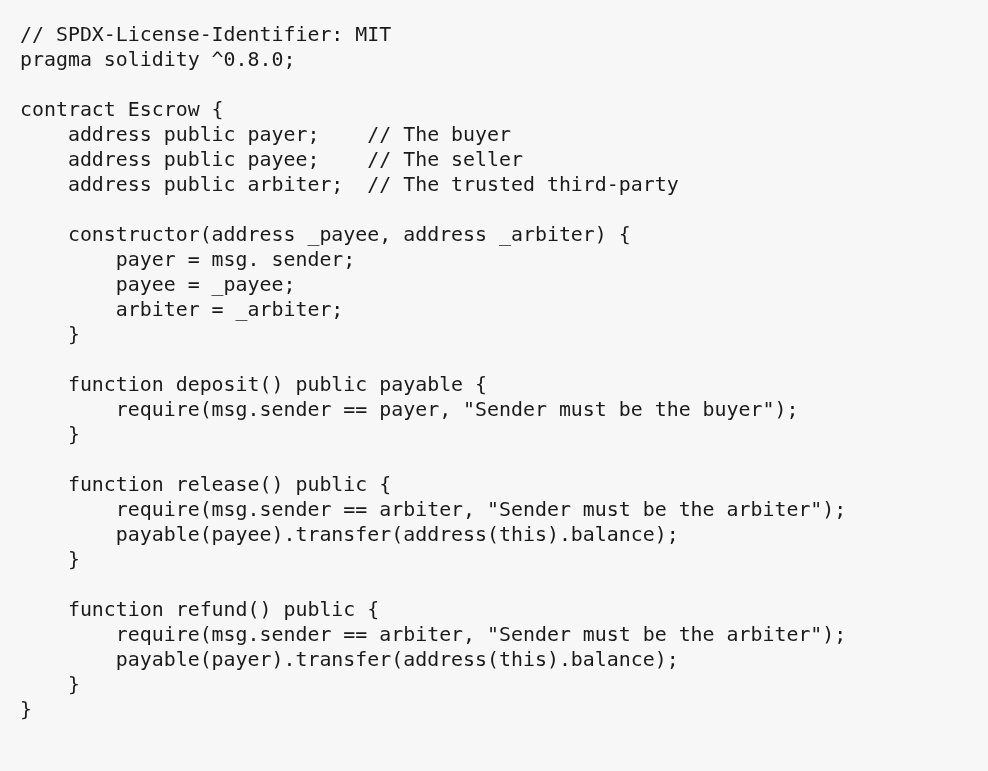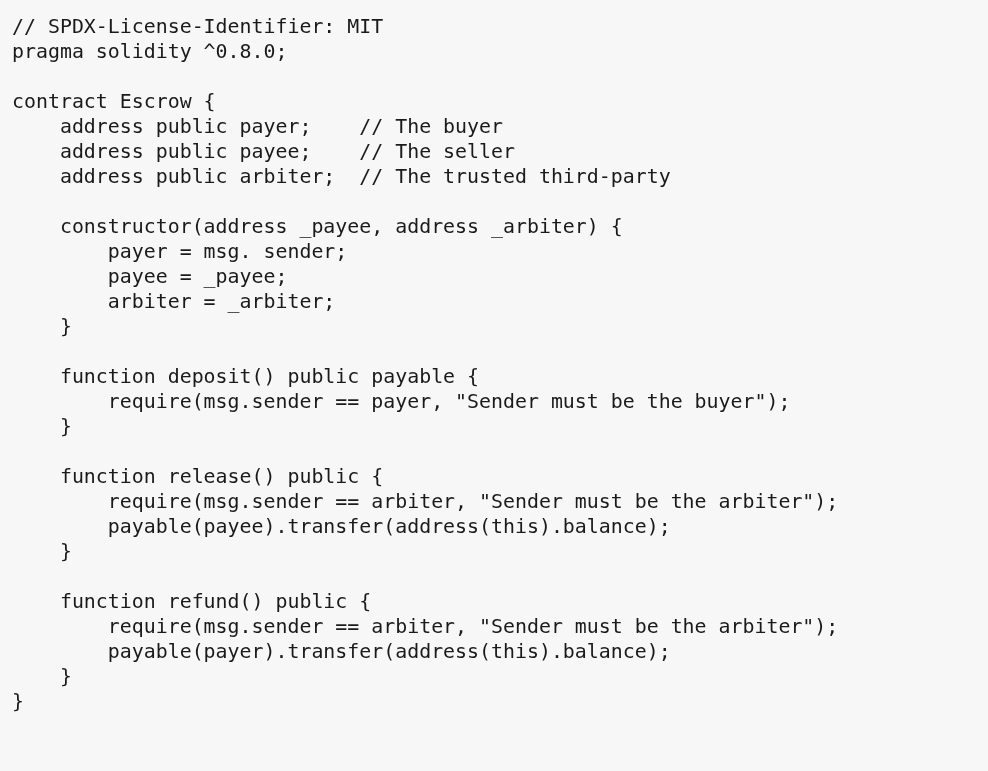--- a/index.html
+++ b/index.html
@@ -15,21 +15,21 @@
     font-family: "DejaVu Sans Mono", "Liberation Mono", monospace;
   }
   #code-listing {
     box-sizing: border-box;
     width: 988px;
     height: 771px;
     background: #f7f7f7;
     padding: 14px 0 0 12px;
   }
   pre.code-block {
-    margin: 0;
+    margin: 8px;
     padding: 0;
     font-family: "DejaVu Sans Mono", "Liberation Mono", monospace;
     font-size: 19.9px;
     line-height: 25px;
     color: #1a1a1a;
     white-space: pre;
     letter-spacing: 0;
     -webkit-font-smoothing: antialiased;
     text-rendering: optimizeLegibility;
   }

